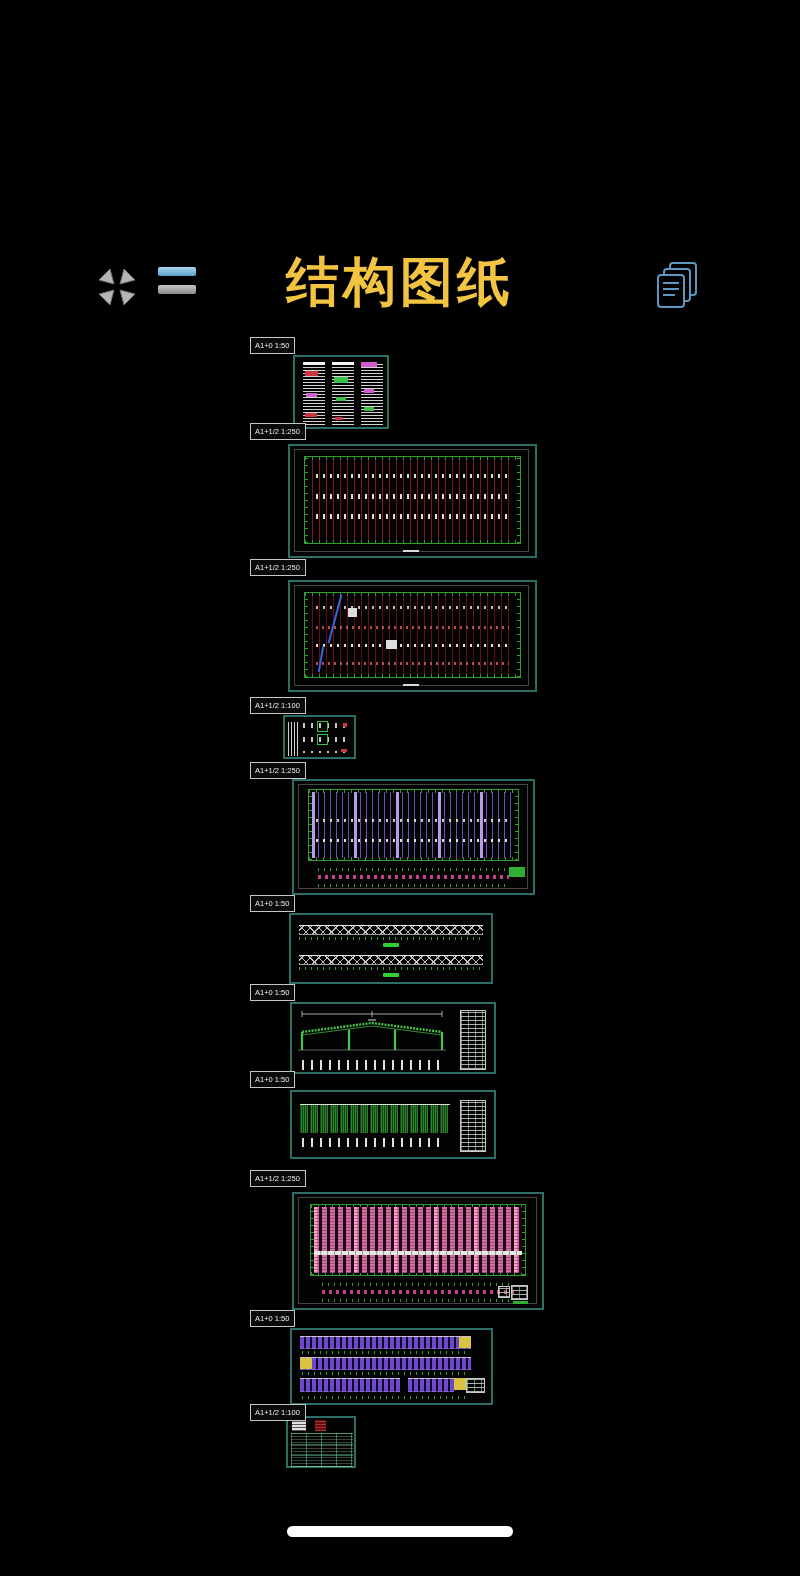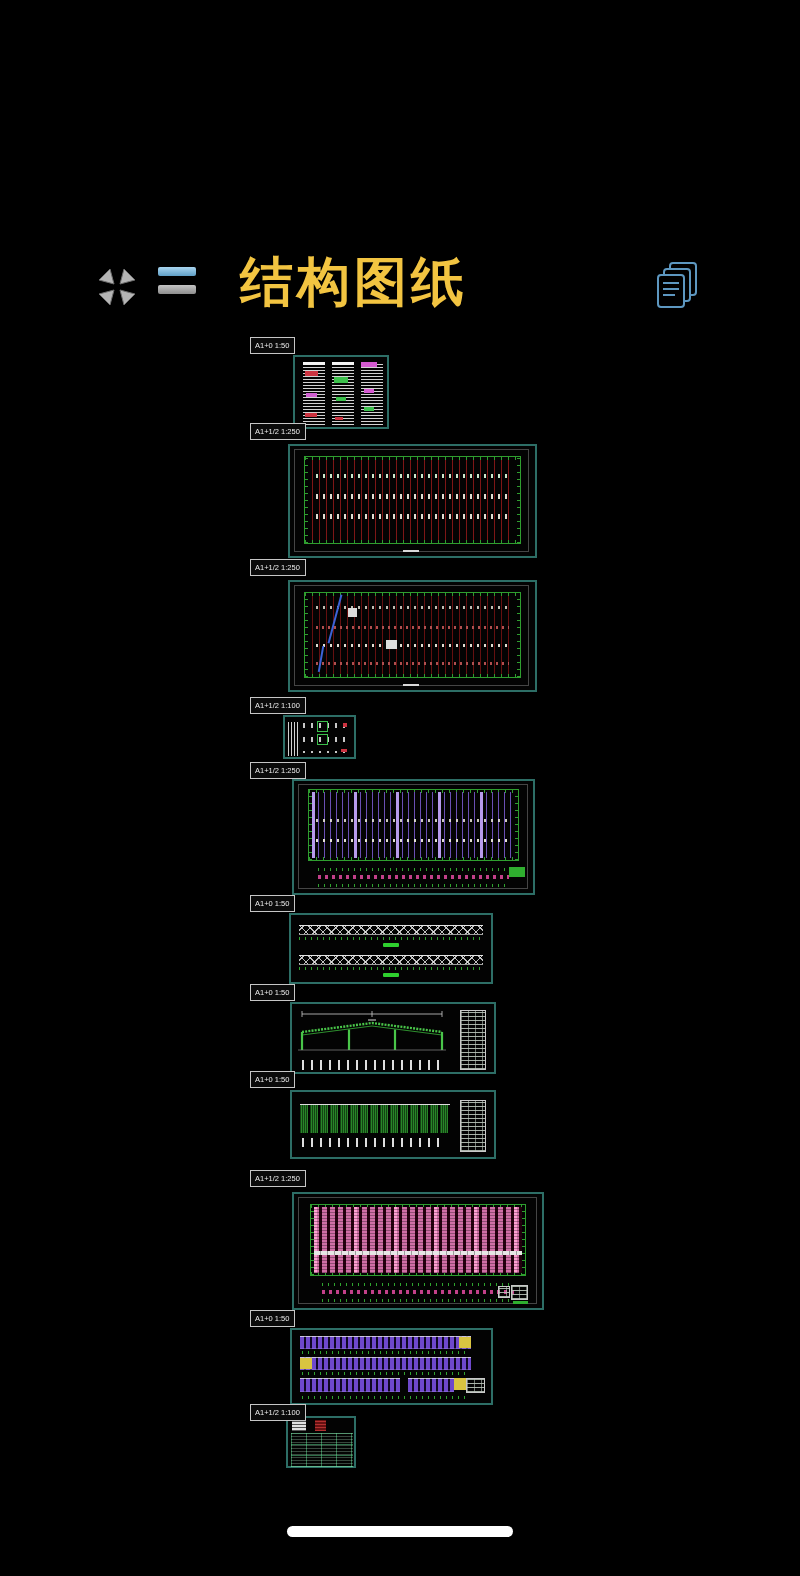--- a/index.html
+++ b/index.html
@@ -1,21 +1,21 @@
 <!DOCTYPE html>
 <html><head>
 <meta charset="utf-8">
 <style>
   html,body{margin:0;padding:0;background:#000;}
   #screen{position:relative;width:800px;height:1576px;background:#000;overflow:hidden;
           font-family:"Liberation Sans",sans-serif;}
 
   
   .hicon{position:absolute;cursor:pointer;}
-  #title{position:absolute;left:240px;top:250px;width:320px;
+  #title{position:absolute;left:240px;top:250px;width:320px;text-align:center;
          font-size:53px;font-weight:800;letter-spacing:4px;color:#f2c441;line-height:64px;}
   .bar{position:absolute;left:0;width:38px;height:9px;border-radius:2px;}
   .bar.top{top:5px;background:linear-gradient(#a9d5ef,#5f9fc6);}
   .bar.bot{top:23px;background:linear-gradient(#c4c4c4,#8d8d8d);}
 
   
   .tag{position:absolute;left:250px;z-index:3;background:#0a0a0a;border:1px solid #c6c6c6;
        color:#ececec;font-size:7.5px;line-height:9px;padding:3px 5px 3px 4px;white-space:nowrap;}
   .thumb{position:absolute;background:#030303;border:2px solid #2d6e66;box-sizing:border-box;}
   .thumb>div,.thumb>svg{position:absolute;}

